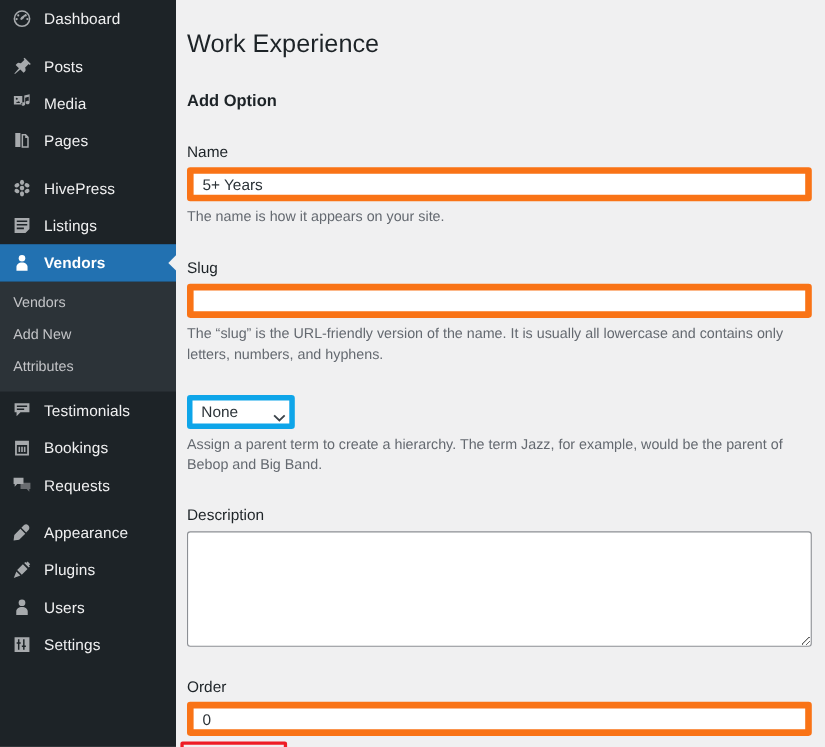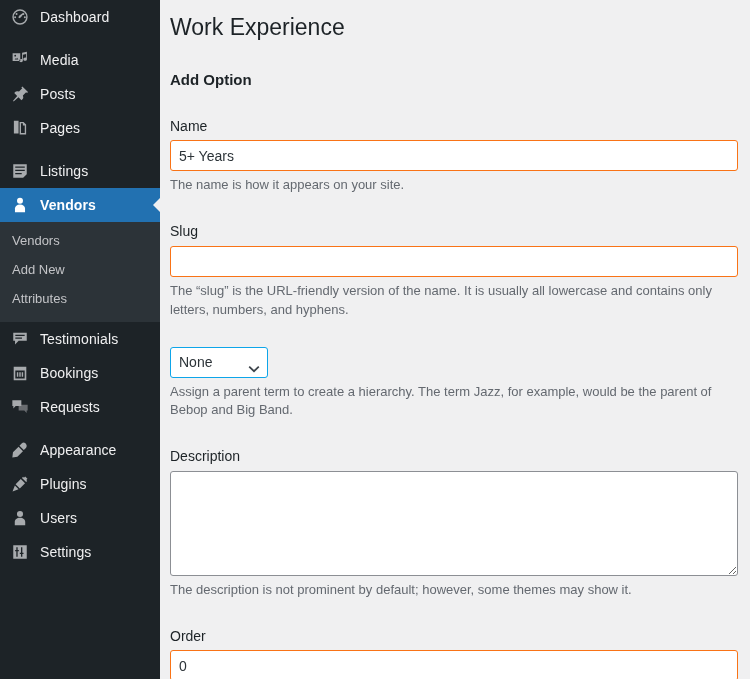--- a/index.html
+++ b/index.html
@@ -81,21 +81,21 @@
     padding: 6px 0 6px 12px;
     line-height: 1.3;
     cursor: pointer;
   }
 
   
   #main {
     flex: 1;
     height: 679px;
     background: #f0f0f1;
-    padding: 4px 0 0 10px;
+    padding: 16px 0 0 10px;
     position: relative;
     overflow: hidden;
   }
   #page-title {
     font-size: 23px;
     font-weight: 400;
     color: #1d2327;
     margin: 0;
     padding: 9px 0 4px 0;
     line-height: 1.3;
@@ -114,21 +114,21 @@
     font-size: 14px;
     color: #1d2327;
     line-height: 1.4;
     margin-bottom: 4px;
   }
   .text-input {
     display: block;
     width: 568px;
     height: 31px;
     background: #fff;
-    border: 1px solid #f97316;
+    border: 6px solid #f97316;
     border-radius: 3px;
     padding: 3px 8px;
     font-size: 14px;
     color: #2c3338;
     font-family: "Liberation Sans", sans-serif;
     outline: none;
     box-shadow: 0 0 0 transparent;
   }
   .help-text {
     font-size: 13px;
@@ -138,21 +138,21 @@
     max-width: 545px;
   }
   .select-wrap {
     position: relative;
     display: inline-block;
   }
   .select-box {
     width: 98px;
     height: 31px;
     background: #fff;
-    border: 1px solid #0ea5e9;
+    border: 5px solid #0ea5e9;
     border-radius: 3px;
     font-size: 14px;
     color: #2c3338;
     padding: 0 26px 0 8px;
     display: flex;
     align-items: center;
     cursor: pointer;
     font-family: "Liberation Sans", sans-serif;
   }
   .select-arrow {
@@ -223,48 +223,62 @@
         <span class="mi-label">Dashboard</span>
       </div>
     </div>
 
     <div class="menu-gap"></div>
 
     <div>
       <div class="menu-item">
         <span class="mi-icon">
           <svg width="18" height="18" viewBox="0 0 20 20" fill="currentColor">
+              <path d="M12.6 1.6l-1.1 1.1 1 1-3.6 3.6-1.6-.4c-.8-.2-1.7 0-2.3.6L3.6 8.9l3.3 3.3-4.6 5.4.6.6 5.4-4.6 3.3 3.3 1.4-1.4c.6-.6.8-1.5.6-2.3l-.4-1.6 3.6-3.6 1 1 1.1-1.1-6.3-6.3z"></path>
+            </svg>
+        </span>
+        <span class="mi-label">Posts</span>
+      </div>
+      <div class="menu-item">
+        <span class="mi-icon">
+          <svg width="18" height="18" viewBox="0 0 20 20" fill="currentColor">
               <path d="M2 3h9v9H2V3zm2.4 7.4h4.2L7.2 8.2 6.1 9.6l-.8-.9-.9 1.7zM5.2 4.6a1 1 0 100 2 1 1 0 000-2zM13 2.4v6.1c-.3-.2-.6-.3-1-.3-1 0-1.8.7-1.8 1.6s.8 1.6 1.8 1.6 1.8-.7 1.8-1.6V4.6l3.2-.8v3.3c-.3-.2-.6-.3-1-.3-1 0-1.8.7-1.8 1.6s.8 1.6 1.8 1.6 1.8-.7 1.8-1.6V1.4L13 2.4zM2 13.6h9V18H2v-4.4z" opacity="0"></path>
               <path d="M1.8 2.6h8.5v8.5H1.8V2.6zm2.3 6.9h4l-1.3-2-1 1.3-.8-.8-.9 1.5zM4.7 4.2a1 1 0 100 2 1 1 0 000-2zM12.3 1.9v7.2c-.3-.2-.7-.3-1.1-.3-1.1 0-2 .8-2 1.8s.9 1.8 2 1.8 2-.8 2-1.8V4.3l3.6-.9v4.2c-.3-.2-.7-.3-1.1-.3-1.1 0-2 .8-2 1.8s.9 1.8 2 1.8 2-.8 2-1.8V.8l-5.4 1.1z"></path>
             </svg>
         </span>
         <span class="mi-label">Media</span>
       </div>
       <div class="menu-item">
         <span class="mi-icon">
           <svg width="18" height="18" viewBox="0 0 20 20" fill="currentColor">
-              <path d="M12.6 1.6l-1.1 1.1 1 1-3.6 3.6-1.6-.4c-.8-.2-1.7 0-2.3.6L3.6 8.9l3.3 3.3-4.6 5.4.6.6 5.4-4.6 3.3 3.3 1.4-1.4c.6-.6.8-1.5.6-2.3l-.4-1.6 3.6-3.6 1 1 1.1-1.1-6.3-6.3z"></path>
-            </svg>
-        </span>
-        <span class="mi-label">Posts</span>
-      </div>
-      <div class="menu-item">
-        <span class="mi-icon">
-          <svg width="18" height="18" viewBox="0 0 20 20" fill="currentColor">
               <path d="M5 1.5h7.5L16 5v13.5H5V1.5zm1.6 1.6v13.8h7.8V5.9h-2.9V3.1H6.6z" opacity="0"></path>
               <path d="M3.2 2h5.2v14.2H3.2V2zm6.4 1.2h4.3l2.9 2.9v11H9.6V3.2zm1.5 1.5v10.9h4.2V7.1h-2.1V4.7h-2.1z"></path>
             </svg>
         </span>
         <span class="mi-label">Pages</span>
       </div>
     </div>
 
     <div class="menu-gap"></div>
 
     <div>
+      <div class="menu-item">
+        <span class="mi-icon">
+          <svg width="18" height="18" viewBox="0 0 20 20" fill="currentColor">
+              <circle cx="10" cy="10" r="2.3"></circle>
+              <ellipse cx="10" cy="4.2" rx="2.1" ry="2.6"></ellipse>
+              <ellipse cx="10" cy="15.8" rx="2.1" ry="2.6"></ellipse>
+              <ellipse cx="4.9" cy="7.1" rx="2.6" ry="2.1" transform="rotate(-30 4.9 7.1)"></ellipse>
+              <ellipse cx="15.1" cy="12.9" rx="2.6" ry="2.1" transform="rotate(-30 15.1 12.9)"></ellipse>
+              <ellipse cx="4.9" cy="12.9" rx="2.6" ry="2.1" transform="rotate(30 4.9 12.9)"></ellipse>
+              <ellipse cx="15.1" cy="7.1" rx="2.6" ry="2.1" transform="rotate(30 15.1 7.1)"></ellipse>
+            </svg>
+        </span>
+        <span class="mi-label">HivePress</span>
+      </div>
       <div class="menu-item">
         <span class="mi-icon">
           <svg width="18" height="18" viewBox="0 0 20 20" fill="currentColor">
               <path d="M2.5 2.5h15v11l-4 4h-11v-15zm2.2 2.4v1.6h10.6V4.9H4.7zm0 3.6v1.6h10.6V8.5H4.7zm0 3.6v1.6h7.2v-1.6H4.7z"></path>
             </svg>
         </span>
         <span class="mi-label">Listings</span>
       </div>
       <div class="menu-item current">
         <span class="mi-icon">
@@ -380,21 +394,20 @@
             </svg>
         </span>
       </span>
       <p class="help-text">Assign a parent term to create a hierarchy. The term Jazz, for example, would be the parent of Bebop and Big Band.</p>
     </div>
 
     
     <div class="field">
       <label class="field-label">Description</label>
       <textarea class="textarea-input" style=""></textarea>
-      <p class="help-text">The description is not prominent by default; however, some themes may show it.</p>
     </div>
 
     
     <div class="field">
       <label class="field-label">Order</label>
       <input class="text-input" type="text" value="0" style="">
     </div>
 
     
     <div class="submit-wrap">

